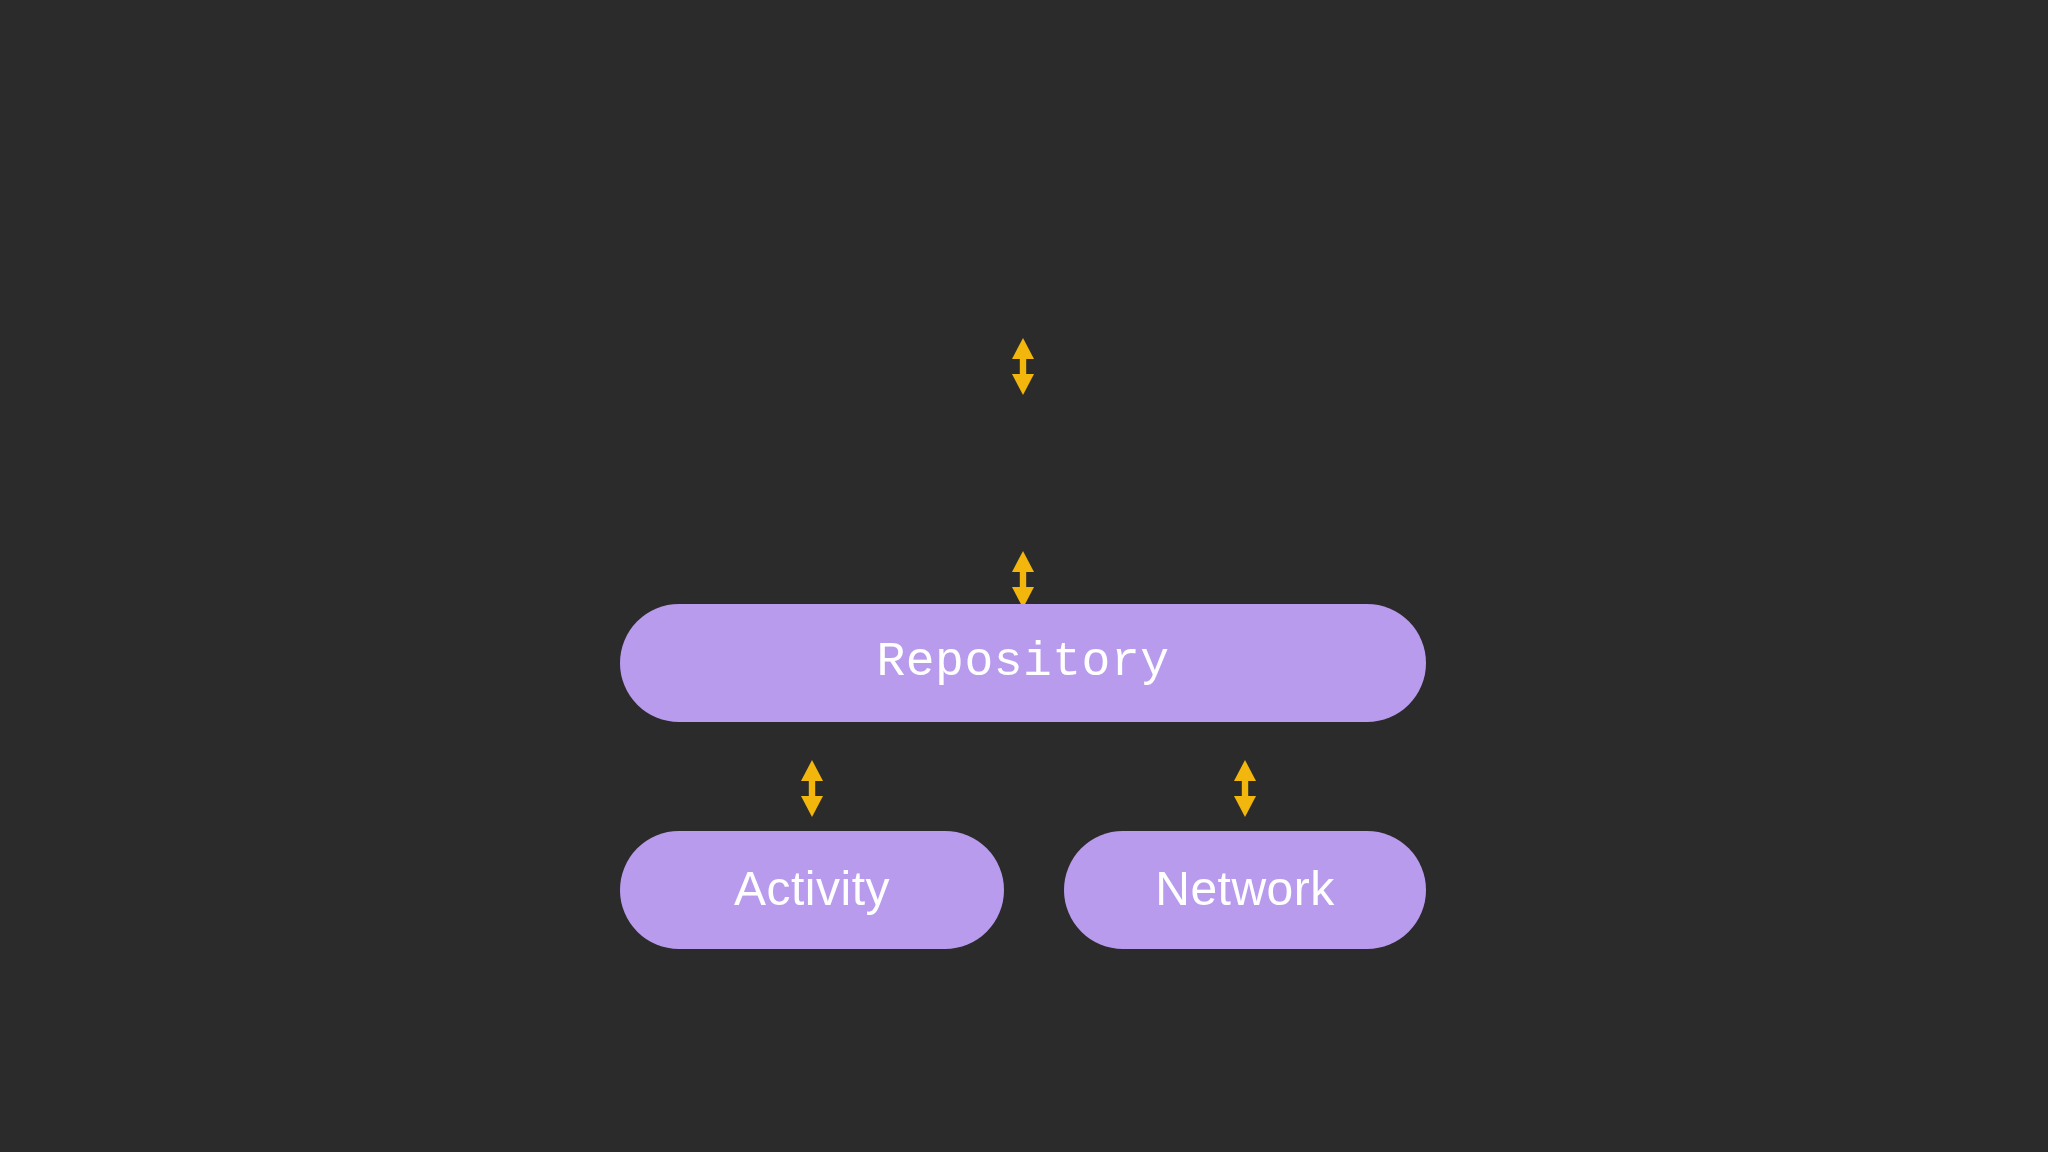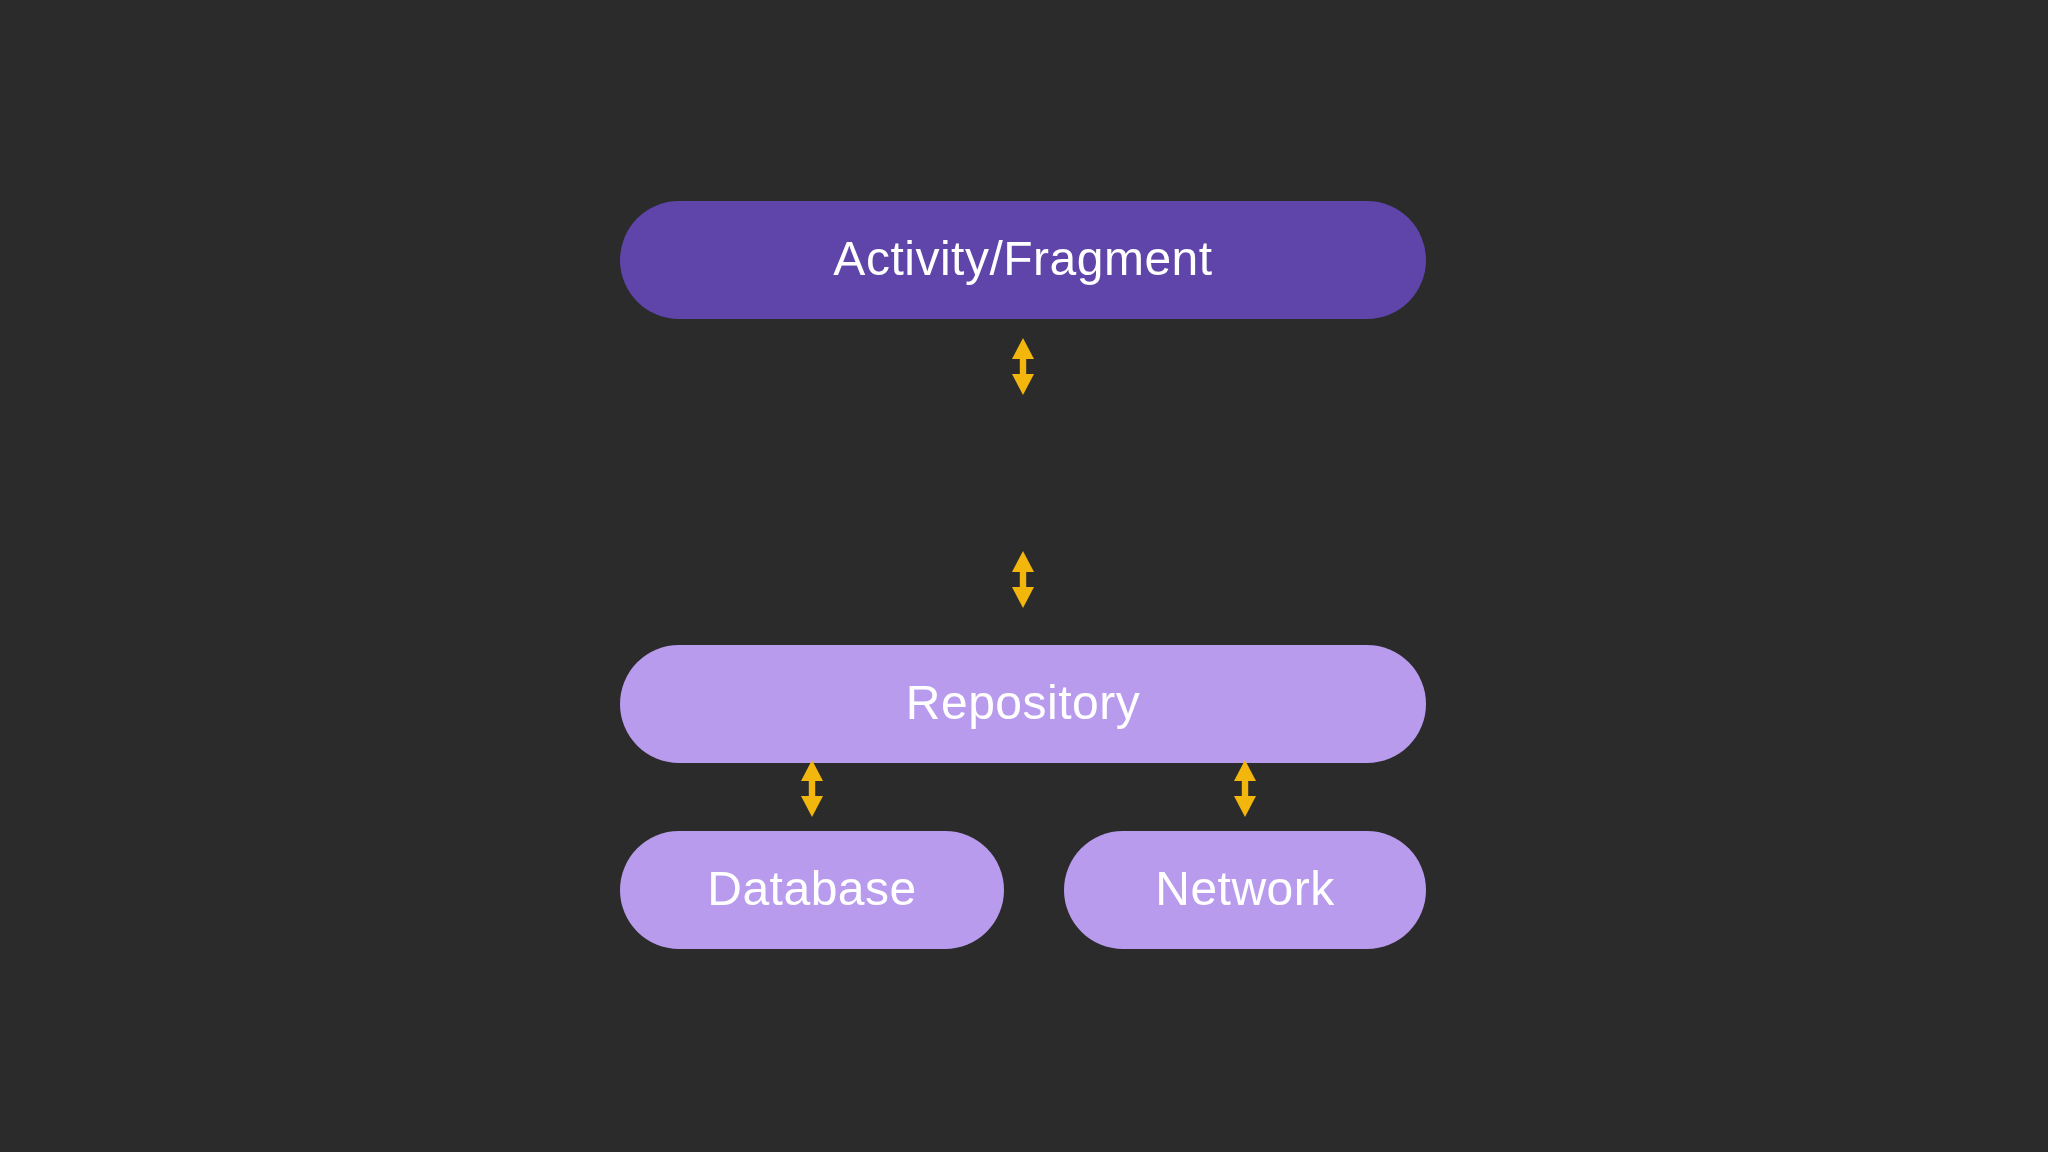--- a/index.html
+++ b/index.html
@@ -25,43 +25,40 @@
   .node-label {
     font-size: 48px;
     font-weight: 400;
     letter-spacing: 0.5px;
     line-height: 1;
     padding-bottom: 2px;
   }
   .node-wide   { left: 620px; width: 806px; }
   .node-1 { top: 201px; }
   .node-2 { top: 414px; }
-  .node-3 { top: 645px; }
+  .node-3 { top: 604px; font-family: Liberation Mono, monospace; }
   .node-db  { left: 620px;  top: 831px; width: 384px; }
   .node-net { left: 1064px; top: 831px; width: 362px; }
   .arrow {
     position: absolute;
     width: 22px;
     height: 57px;
     line-height: 0;
   }
   .arrow svg { display: block; width: 100%; height: 100%; }
   .arrow-1 { left: 1012px; top: 338px; }
   .arrow-2 { left: 1012px; top: 551px; }
   .arrow-3 { left: 801px;  top: 760px; }
   .arrow-4 { left: 1234px; top: 760px; }
 </style>
 </head>
 <body>
 
 <div class="canvas" style="background-color: rgb(43, 43, 43); color: rgb(255, 255, 255);">
 
-  <div class="node node-wide node-1" style="background-color: rgb(95, 68, 169);">
-    <span class="node-label">Activity/Fragment</span>
-  </div>
 
   <div class="arrow arrow-1" style="color: rgb(242, 182, 13);">
     <svg viewBox="0 0 22 57" xmlns="http://www.w3.org/2000/svg">
       <polygon points="11,0 22,21 0,21" fill="currentColor"></polygon>
       <rect x="7.8" y="19" width="6.4" height="19" fill="currentColor"></rect>
       <polygon points="11,57 22,36 0,36" fill="currentColor"></polygon>
     </svg>
   </div>
 
 
@@ -87,20 +84,20 @@
 
   <div class="arrow arrow-4" style="color: rgb(242, 182, 13);">
     <svg viewBox="0 0 22 57" xmlns="http://www.w3.org/2000/svg">
       <polygon points="11,0 22,21 0,21" fill="currentColor"></polygon>
       <rect x="7.8" y="19" width="6.4" height="19" fill="currentColor"></rect>
       <polygon points="11,57 22,36 0,36" fill="currentColor"></polygon>
     </svg>
   </div>
 
   <div class="node node-db" style="background-color: rgb(185, 155, 238);">
-    <span class="node-label">Database</span>
+    <span class="node-label">Activity</span>
   </div>
 
   <div class="node node-net" style="background-color: rgb(185, 155, 238);">
     <span class="node-label">Network</span>
   </div>
 
 </div>
 
 </body></html>

